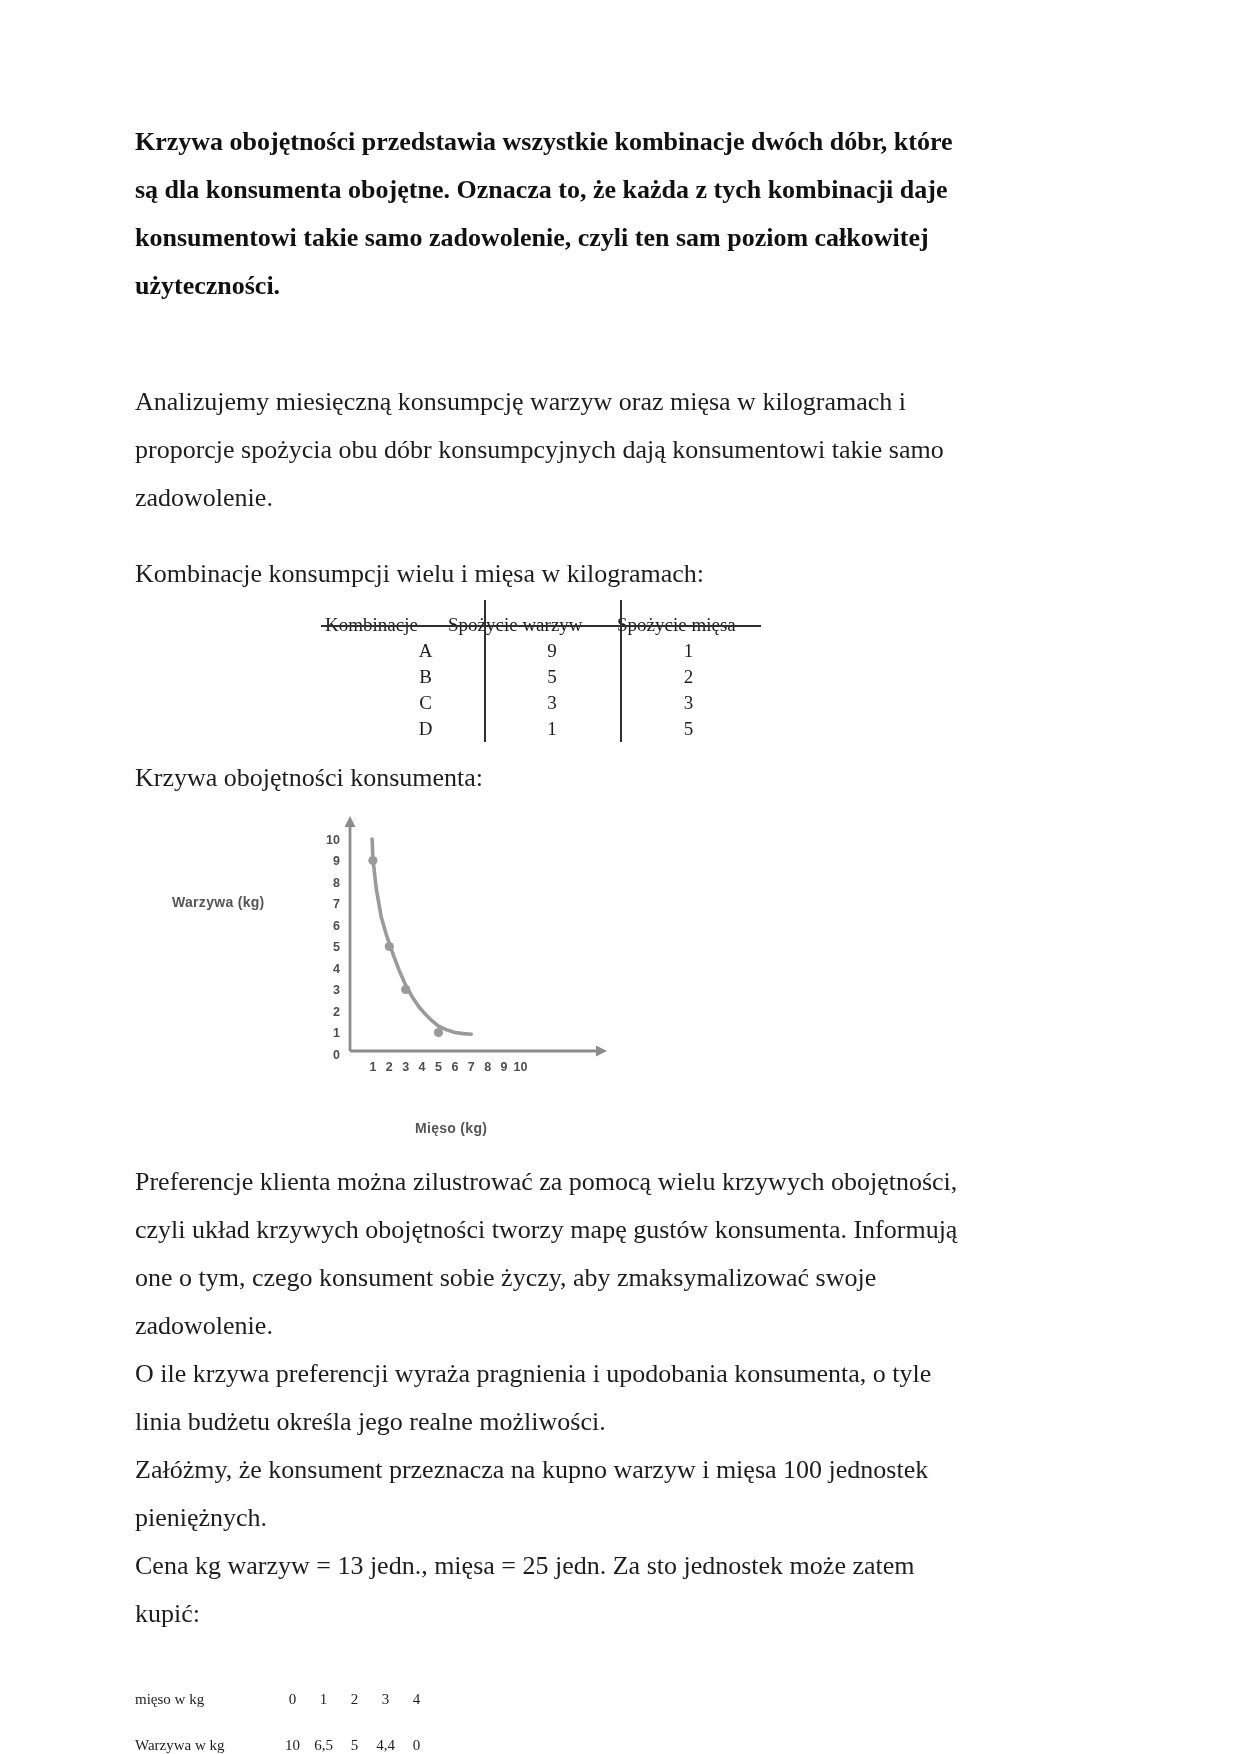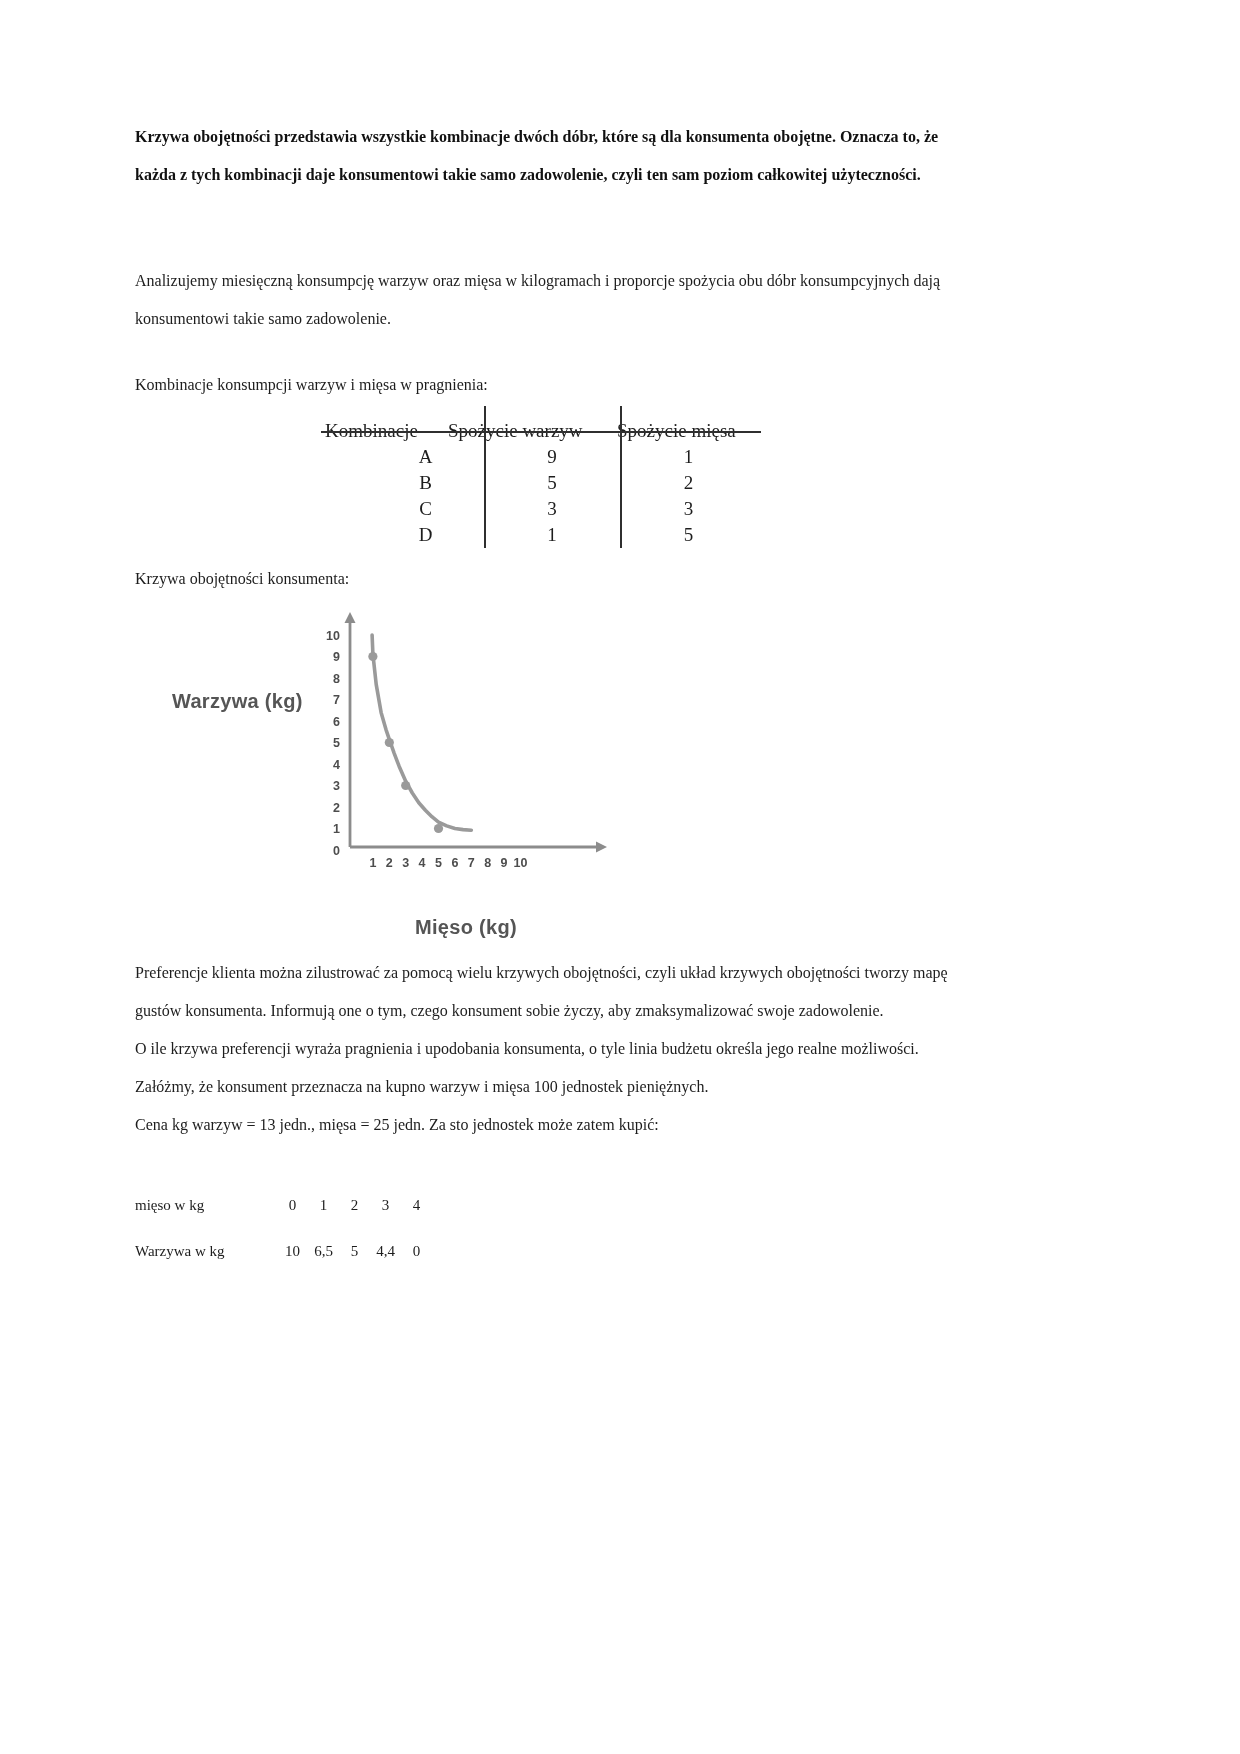--- a/index.html
+++ b/index.html
@@ -4,21 +4,21 @@
 <style>
   *{margin:0;padding:0;box-sizing:border-box}
   html,body{background:#ffffff}
   body{
     width:1240px;min-height:1754px;
     font-family:"Liberation Serif",serif;
     color:#1d1d1d;
     padding:118px 0 40px 135px;
     position:relative;
   }
-  .para{width:845px;font-size:16px;line-height:38px;color:#1d1d1d}
+  .para{width:845px;font-size:26px;line-height:48px;color:#1d1d1d}
   .para.bold{font-weight:bold;color:#111}
   .spacer-lg{height:68px}
   .spacer-md{height:28px}
   .spacer-sm{height:8px}
 
   
   .combo-table{position:relative;width:432px;margin:6px 0 12px 190px;font-size:19px}
   .thead{display:flex;height:26px;line-height:26px;position:relative;white-space:nowrap}
   .th1{width:123px}
   .th2{width:169px}
@@ -30,21 +30,21 @@
   .trow{display:flex;height:26px;line-height:26px}
   .tc0{width:159px;text-align:center;padding-left:42px}
   .tc1{width:136px;text-align:center}
   .tc2{flex:1;text-align:center}
 
   
   .chart{position:relative;height:318px;margin-top:12px;width:700px}
   .chart-label{
     position:absolute;
     font-family:"Liberation Sans",sans-serif;
-    font-weight:bold;font-size:20px;color:#555;
+    font-weight:bold;font-size:14px;color:#555;
     letter-spacing:.3px;white-space:nowrap;
   }
   .ylabel{left:37px;top:80px}
   .xlabel{left:280px;top:306px}
   .chart svg{position:absolute;left:175px;top:0;overflow:visible}
   .tick{font-family:"Liberation Sans",sans-serif;font-weight:bold;font-size:12.5px;fill:#4d4d4d}
 
   
   .budget{margin-top:38px;font-size:15px}
   .brow{display:flex;height:46px;line-height:46px}
@@ -55,21 +55,21 @@
 <body>
 
 <p class="para bold">Krzywa obojętności przedstawia wszystkie kombinacje dwóch dóbr, które są dla konsumenta obojętne. Oznacza to, że każda z tych kombinacji daje konsumentowi takie samo zadowolenie, czyli ten sam poziom całkowitej użyteczności.</p>
 
 <div class="spacer-lg"></div>
 
 <p class="para">Analizujemy miesięczną konsumpcję warzyw oraz mięsa w kilogramach i proporcje spożycia obu dóbr konsumpcyjnych dają konsumentowi takie samo zadowolenie.</p>
 
 <div class="spacer-md"></div>
 
-<p class="para">Kombinacje konsumpcji warzyw i mięsa w pragnienia:</p>
+<p class="para">Kombinacje konsumpcji wielu i mięsa w kilogramach:</p>
 
 <div class="spacer-sm"></div>
 
 <div class="combo-table">
   <div class="thead">
     <span class="th1">Kombinacje</span>
     <span class="th2">Spożycie warzyw</span>
     <span class="th3">Spożycie mięsa</span>
   </div>
   <div class="strike-line"></div>

